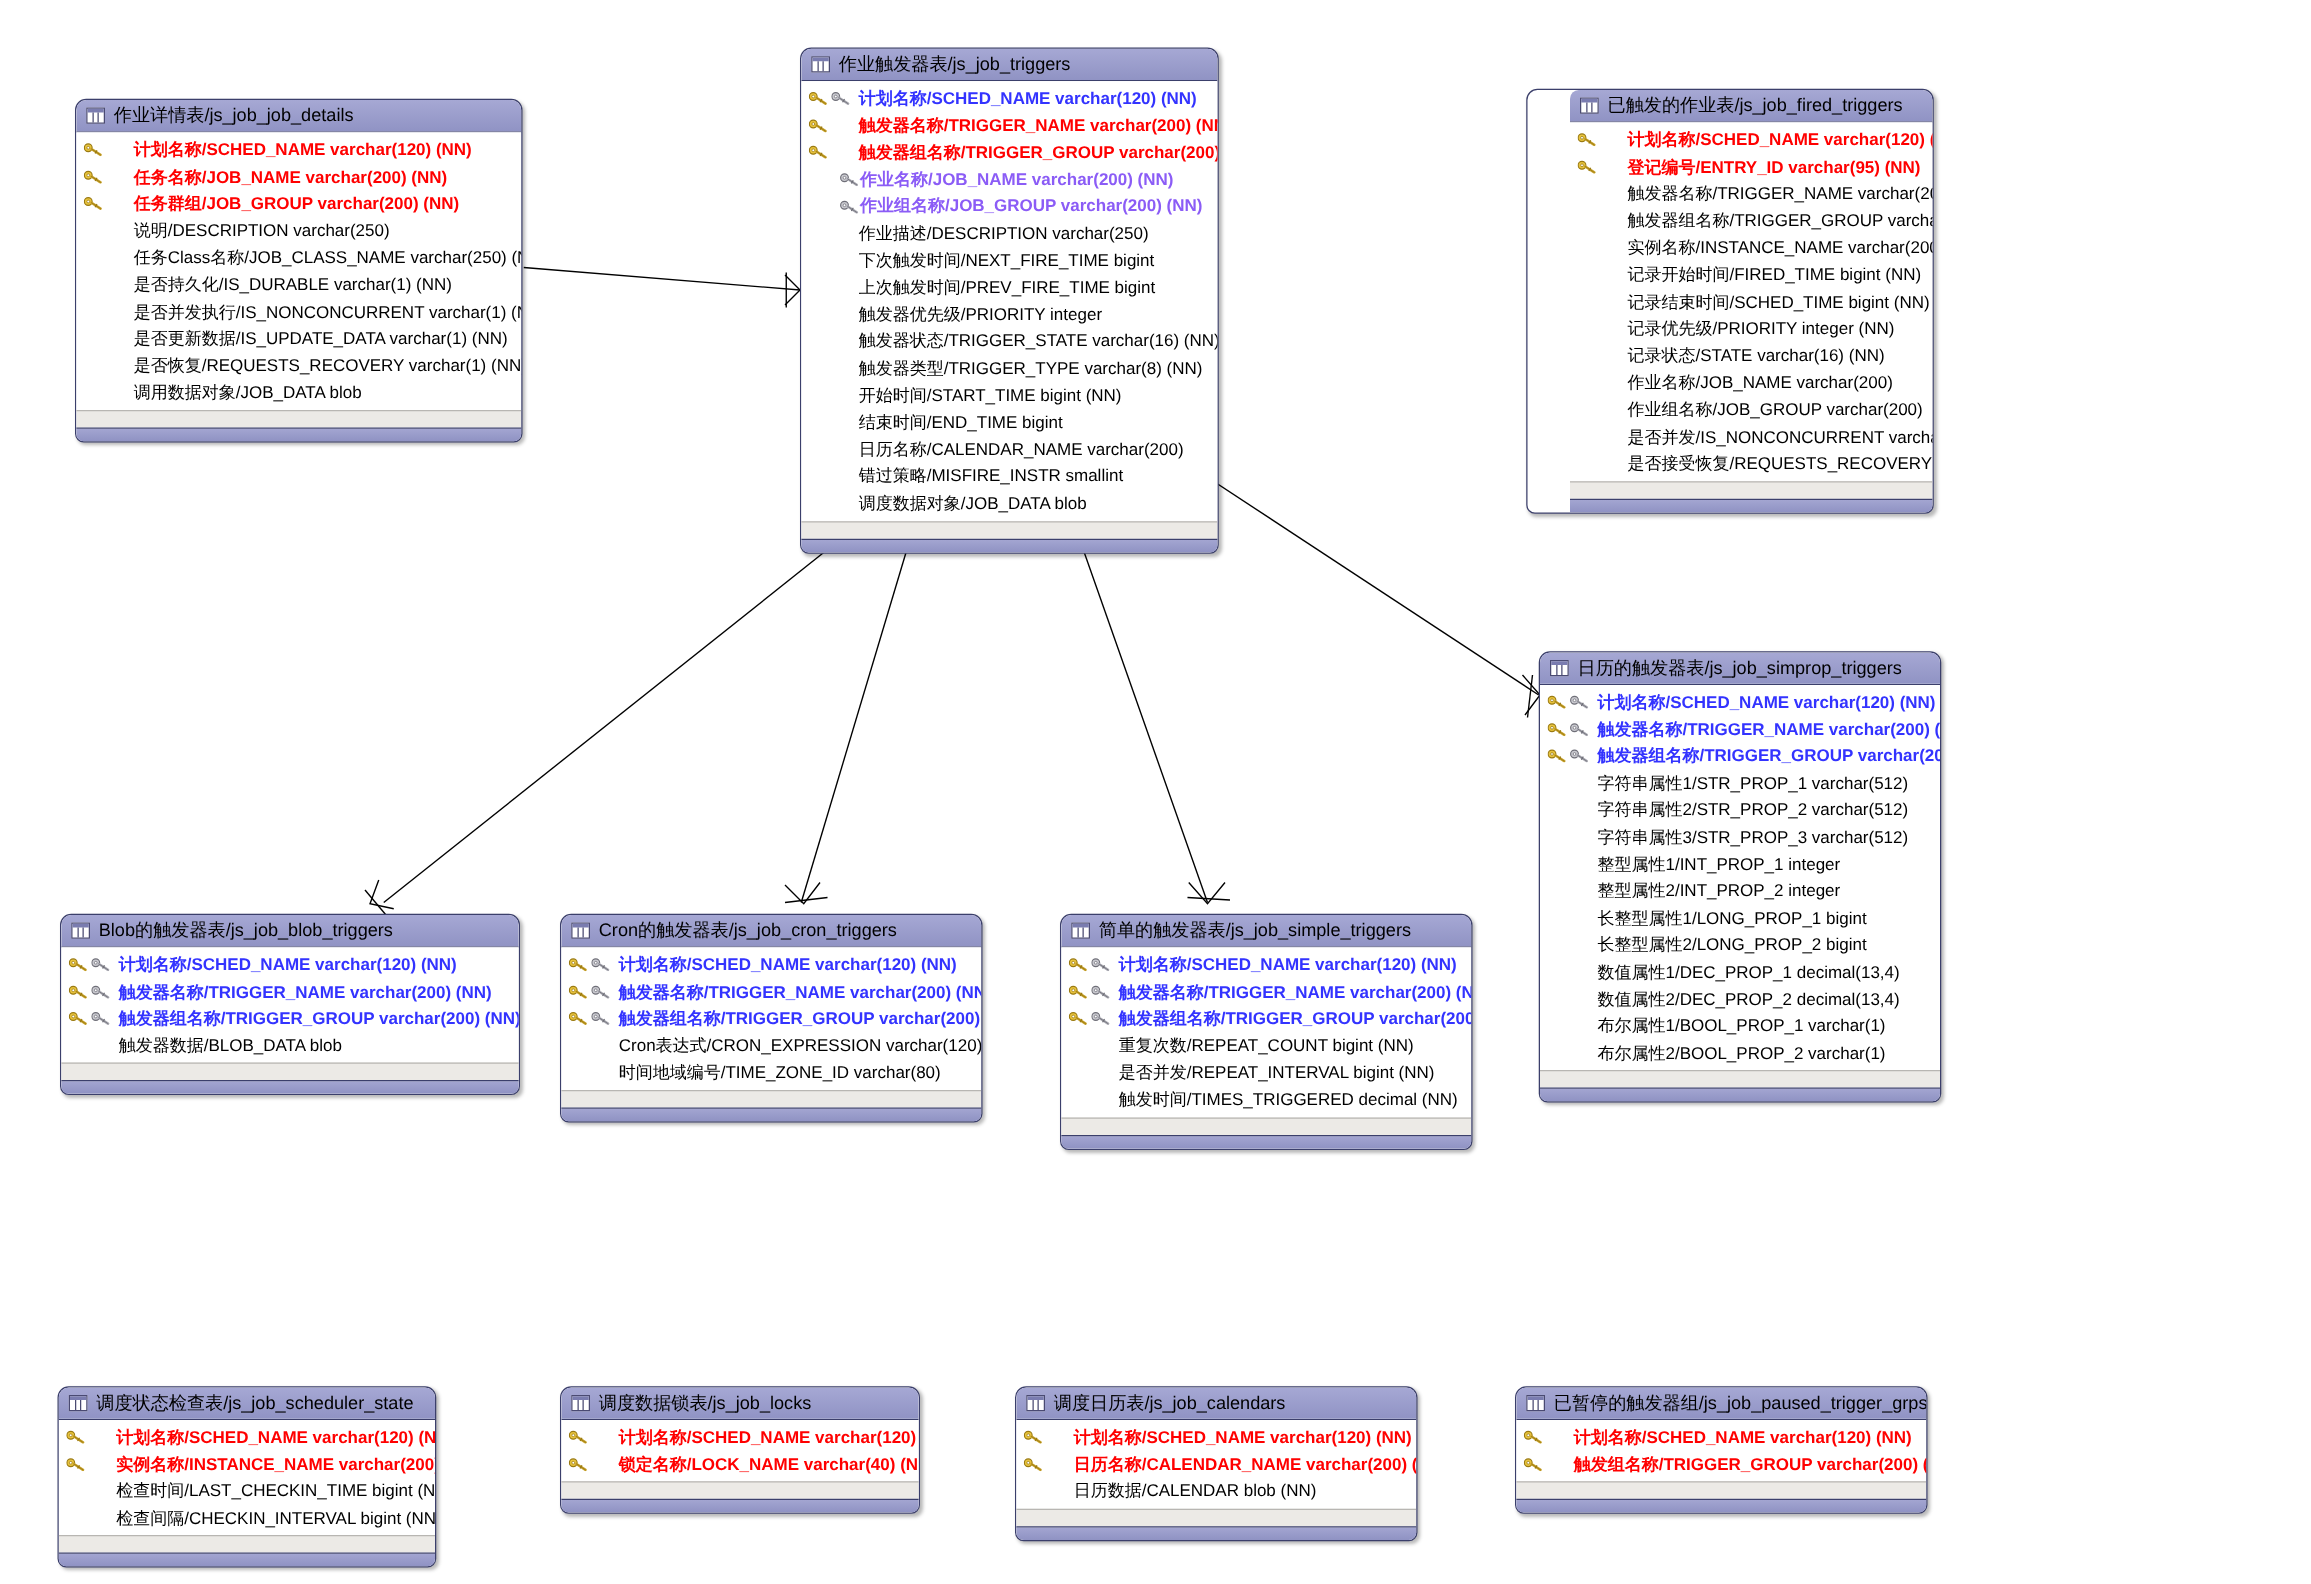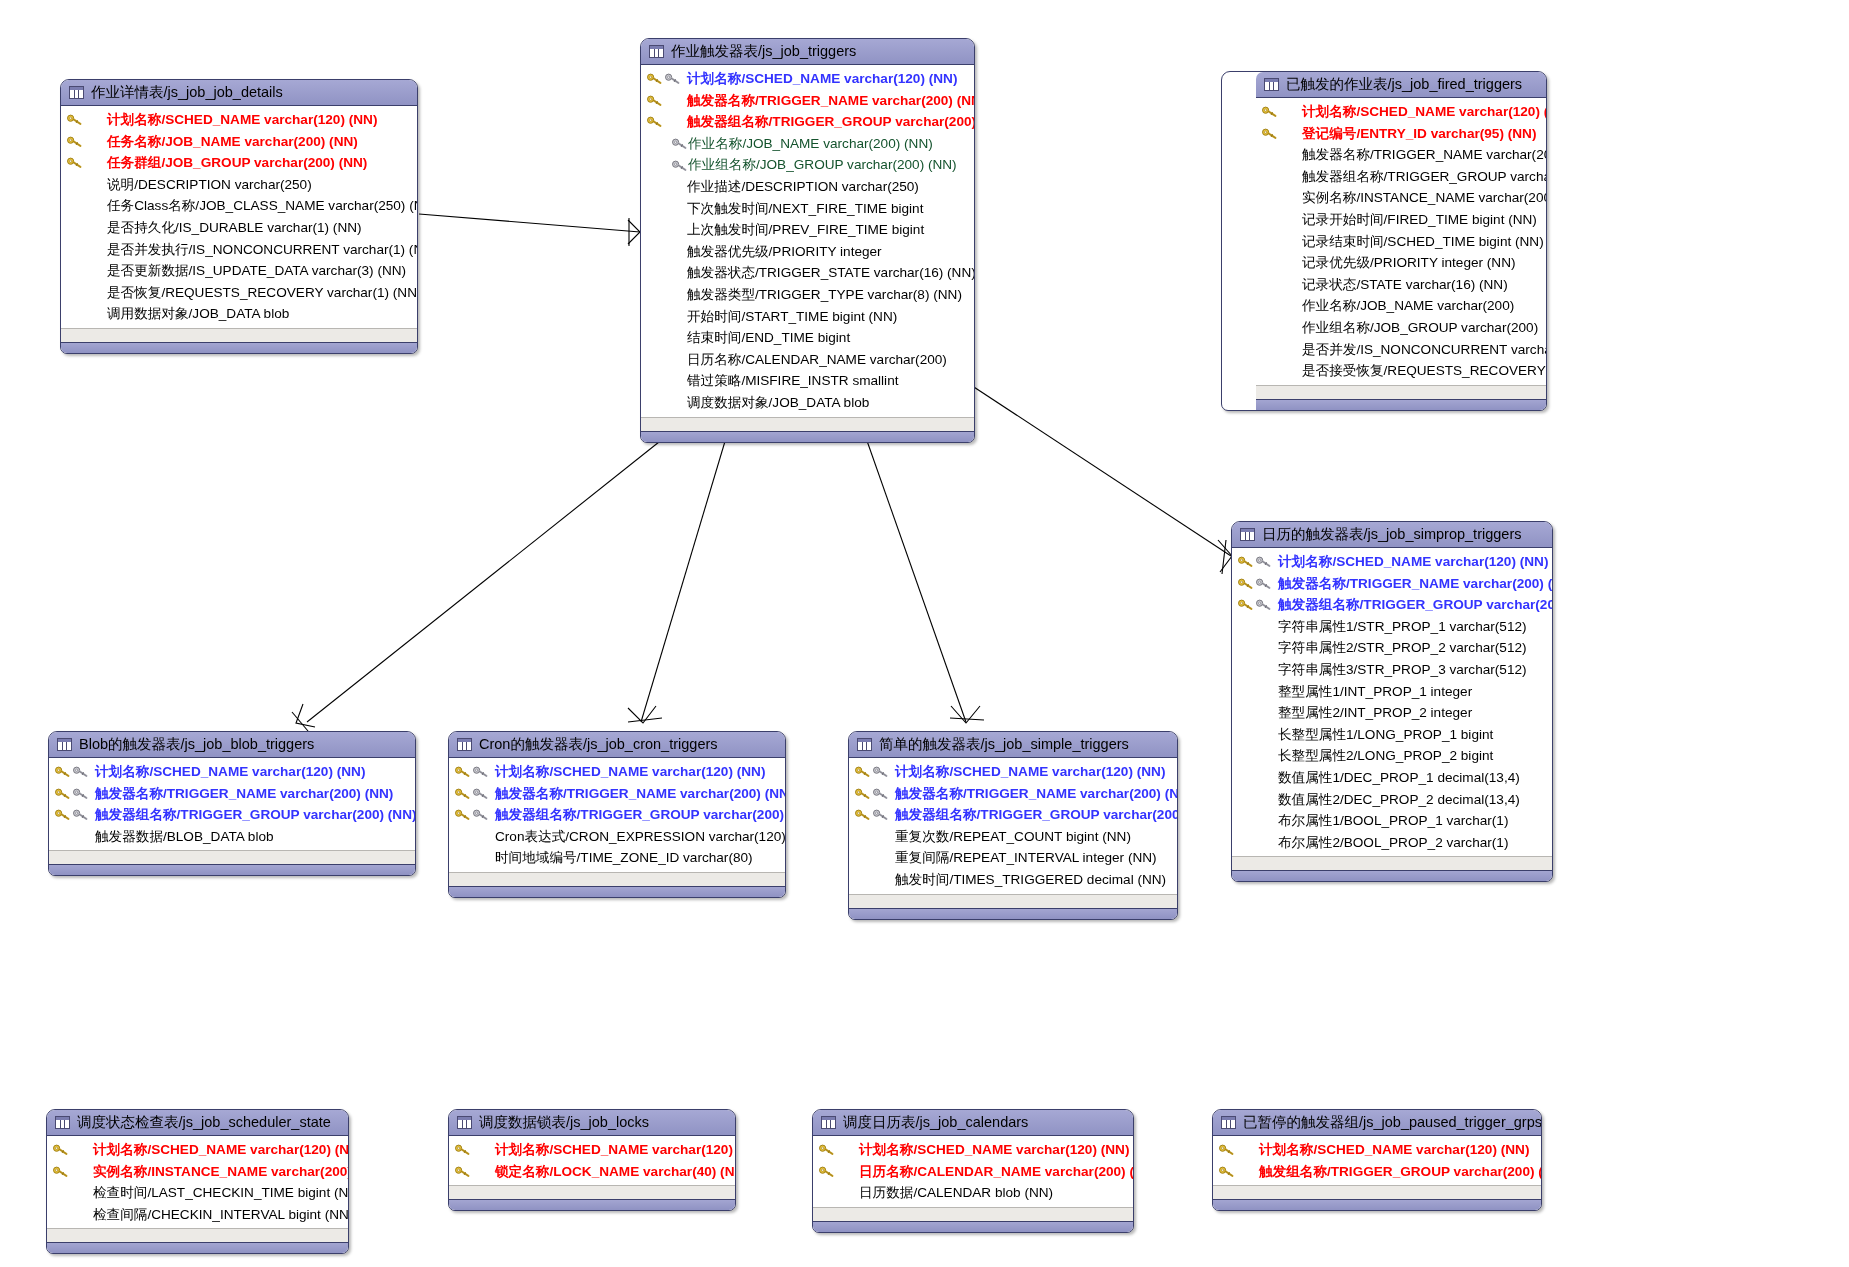--- a/index.html
+++ b/index.html
@@ -109,21 +109,21 @@
     position: relative;
   }
   .key-icon svg { display: block; }
   .field-text {
     font-size: 13.6px;
     color: #000000;
     line-height: 1;
   }
   .f-red   { color: #ff0000; font-weight: bold; }
   .f-blue  { color: #3333ff; font-weight: bold; }
-  .f-green { color: #14532d; font-weight: normal; }
+  .f-green { color: #8b5cf6; font-weight: bold; }
   .f-plain { color: #000000; font-weight: normal; }
 
   .entity-footer {
     height: 13px;
     background: #eceae6;
     border-top: 1px solid #b8b6b2;
   }
   .entity-bottombar {
     height: 10px;
     background: #9a9ccb;
@@ -226,21 +226,21 @@
         <div class="field-row">
           <span class="keys"></span>
           <span class="field-text f-plain">是否持久化/IS_DURABLE varchar(1) (NN)</span>
         </div>
         <div class="field-row">
           <span class="keys"></span>
           <span class="field-text f-plain">是否并发执行/IS_NONCONCURRENT varchar(1) (NN)</span>
         </div>
         <div class="field-row">
           <span class="keys"></span>
-          <span class="field-text f-plain">是否更新数据/IS_UPDATE_DATA varchar(3) (NN)</span>
+          <span class="field-text f-plain">是否更新数据/IS_UPDATE_DATA varchar(1) (NN)</span>
         </div>
         <div class="field-row">
           <span class="keys"></span>
           <span class="field-text f-plain">是否恢复/REQUESTS_RECOVERY varchar(1) (NN)</span>
         </div>
         <div class="field-row">
           <span class="keys"></span>
           <span class="field-text f-plain">调用数据对象/JOB_DATA blob</span>
         </div>
       </div>
@@ -893,21 +893,21 @@
             </span>
           </span>
           <span class="field-text f-blue">触发器组名称/TRIGGER_GROUP varchar(200) (NN)</span>
         </div>
         <div class="field-row">
           <span class="keys"></span>
           <span class="field-text f-plain">重复次数/REPEAT_COUNT bigint (NN)</span>
         </div>
         <div class="field-row">
           <span class="keys"></span>
-          <span class="field-text f-plain">重复间隔/REPEAT_INTERVAL integer (NN)</span>
+          <span class="field-text f-plain">是否并发/REPEAT_INTERVAL bigint (NN)</span>
         </div>
         <div class="field-row">
           <span class="keys"></span>
           <span class="field-text f-plain">触发时间/TIMES_TRIGGERED decimal (NN)</span>
         </div>
       </div>
       <div class="entity-footer"></div>
       <div class="entity-bottombar"></div>
     </div>
     <div class="entity" style="left: 46px; top: 1109px; width: 303px;">

